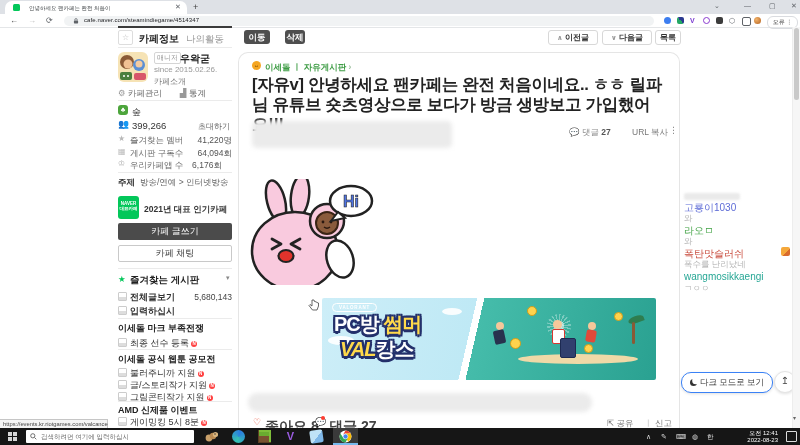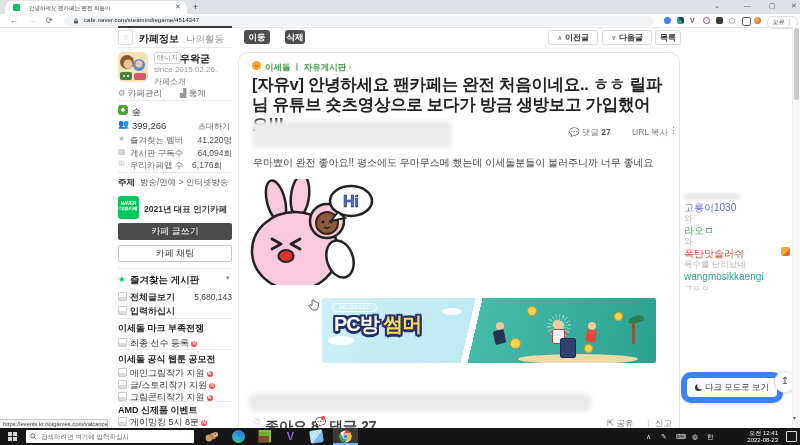--- a/index.html
+++ b/index.html
@@ -41,32 +41,32 @@
   
   .postbox{left:238px;top:52px;width:440px;height:376px;border:1px solid #e5e5e5;border-bottom:none;border-radius:10px 10px 0 0;background:#fff;}
   .crumb{font-size:8.5px;color:#3f9d46;font-weight:bold;}
   .title{font-size:16.5px;line-height:20px;font-weight:bold;color:#222;letter-spacing:-.3px;}
   .blur{background:#ebebeb;filter:blur(2px);border-radius:5px;}
   .meta{font-size:8.5px;color:#888;}
   .body-txt{font-size:10px;color:#444;}
   .react{font-size:14px;color:#444;font-weight:bold;}
   .react-lite{font-size:8.5px;color:#777;}
   
-  .banner{left:322px;top:298px;width:334px;height:65px;border-radius:2px;overflow:hidden;
+  .banner{left:322px;top:298px;width:334px;height:82px;border-radius:2px;overflow:hidden;
           background:linear-gradient(103deg,#cdeef8 0%,#bfe9f5 44%,#ffffff 44%,#ffffff 46%,#45bcaa 46%,#2aa191 100%);}
   .bn-pill{left:10px;top:5px;border:1px solid #fff;border-radius:7px;color:#fff;font-size:4.5px;font-weight:bold;letter-spacing:.8px;padding:1px 6px;line-height:5px;}
   .bn-line{font-weight:bold;font-size:20px;letter-spacing:-1px;
            text-shadow:-2px -2px 0 #23306b,2px -2px 0 #23306b,-2px 2px 0 #23306b,2px 2px 0 #23306b,0 3px 0 #23306b,-2px 0 0 #23306b,2px 0 0 #23306b,0 -2px 0 #23306b;}
   .coin{position:absolute;border-radius:50%;background:#ffd34d;border:1px solid #cf9e1b;}
   .cloud{position:absolute;background:#fff;border-radius:50%;opacity:.9;}
   
   .chat-name{font-size:10px;font-weight:normal;}
   .chat-msg{font-size:8.5px;color:#b3b3b3;}
   
-  .darkpill{left:681px;top:372px;width:90px;height:19px;background:#fff;border:6px solid #3b82f6;border-radius:10px;box-shadow:0 1px 3px rgba(0,0,0,.12);font-size:8.5px;color:#333;text-align:center;line-height:19px;}
+  .darkpill{left:681px;top:372px;width:90px;height:19px;background:#fff;border:1px solid #3b82f6;border-radius:10px;box-shadow:0 1px 3px rgba(0,0,0,.12);font-size:8.5px;color:#333;text-align:center;line-height:19px;}
   .topbtn{left:774px;top:371px;width:20px;height:20px;background:#fff;border:1px solid #e4e4e4;border-radius:50%;box-shadow:0 1px 3px rgba(0,0,0,.12);text-align:center;line-height:18px;font-size:10px;color:#444;}
   .moon{display:inline-block;width:7px;height:7px;border-radius:50%;box-shadow:inset 2.2px -1.8px 0 0 #333;vertical-align:-1px;margin-right:3px;}
   
   .sbar-track{left:792px;top:27px;width:8px;height:401px;background:#f6f6f6;border-left:1px solid #ededed;}
   .sbar-thumb{left:793.5px;top:28px;width:5px;height:72px;background:#c9c9c9;border-radius:3px;}
   
   .taskbar{left:0;top:428px;width:800px;height:17px;background:#161616;}
   .winlogo{display:grid;grid-template-columns:4px 4px;grid-gap:1px;}
   .winlogo span{width:4px;height:4px;background:#d8d8d8;}
   .tb-search{left:26px;top:430px;width:168px;height:13px;background:#fff;border-radius:1px;}
@@ -182,21 +182,21 @@
   <span class="r sb-item" style="left:118px;top:291px;font-weight:bold;"><span class="boardic"></span><span>전체글보기</span></span>
   <span class="r" style="left:178px;top:292px;width:54px;text-align:right;font-size:8.5px;color:#444;">5,680,143</span>
   <span class="r sb-item" style="left:118px;top:305px;font-weight:bold;"><span class="boardic"></span><span>입력하십시</span></span>
   <div class="r sb-div" style="top:318px;"></div>
 
   <span class="r sb-sec" style="left:118px;top:322px;">이세돌 마크 부족전쟁</span>
   <span class="r sb-item" style="left:118px;top:337px;"><span class="boardic"></span><span>최종 선수 등록</span><span class="nbadge">N</span></span>
   <div class="r sb-div" style="top:349px;"></div>
 
   <span class="r sb-sec" style="left:118px;top:353px;">이세돌 공식 웹툰 공모전</span>
-  <span class="r sb-item" style="left:118px;top:367px;"><span class="boardic"></span><span>메인그림작가 지원</span><span class="nbadge">N</span></span>
+  <span class="r sb-item" style="left:118px;top:367px;"><span class="boardic"></span><span>불러주니까 지원</span><span class="nbadge">N</span></span>
   <span class="r sb-item" style="left:118px;top:379px;"><span class="boardic"></span><span>글/스토리작가 지원</span><span class="nbadge">N</span></span>
   <span class="r sb-item" style="left:118px;top:391px;"><span class="boardic"></span><span>그림콘티작가 지원</span><span class="nbadge">N</span></span>
   <div class="r sb-div" style="top:401px;"></div>
 
   <span class="r sb-sec" style="left:118px;top:404px;">AMD 신제품 이벤트</span>
   <span class="r sb-item" style="left:118px;top:416px;"><span class="boardic"></span><span>게이밍킹 5시 8분</span><span class="nbadge">N</span></span>
 
   <div class="r postbox">
     <span class="r" style="left:13px;top:8px;width:9px;height:9px;background:#f5a623;border-radius:50%;font-size:6px;text-align:center;line-height:9px;color:#7a4b00;">ᴗ</span>
     <span class="r crumb" style="left:26px;top:9px;"><span>이세돌 ㅣ 자유게시판</span> <span style="color:#9bbf9d;">›</span></span>
@@ -204,21 +204,20 @@
     <div class="r blur" style="left:13px;top:68px;width:200px;height:27px;"></div>
 
     <span class="r meta" style="left:330px;top:74px;">
       <span style="color:#aaa;">💬</span>
       <span>댓글</span>
       <b style="color:#555;">27</b>
     </span>
     <span class="r meta" style="left:393px;top:74px;color:#777;">URL 복사</span>
     <span class="r" style="left:430px;top:72px;font-size:9px;color:#888;">⋮</span>
 
-    <div class="r body-txt" style="left:14px;top:103px;width:410px;">우마뾰이 완전 좋아요!! 평소에도 우마무스메 했는데 이세돌분들이 불러주니까 너무 좋네요</div>
 
     <svg class="r" style="left:9px;top:126px;" width="126" height="106" viewBox="0 0 126 106">
       <ellipse cx="28" cy="22" rx="9" ry="21" fill="#f9cade" stroke="#222" stroke-width="2.5" transform="rotate(-14 28 22)"></ellipse>
       <ellipse cx="52" cy="17" rx="9" ry="21" fill="#f9cade" stroke="#222" stroke-width="2.5" transform="rotate(7 52 17)"></ellipse>
       <ellipse cx="47" cy="72" rx="43" ry="39" fill="#f9cade" stroke="#222" stroke-width="2.5"></ellipse>
       <circle cx="79" cy="42" r="17" fill="#f9cade" stroke="#222" stroke-width="2.5"></circle>
       <circle cx="79" cy="44" r="11" fill="#8a5b3c" stroke="#3a2415" stroke-width="2"></circle>
       <circle cx="75" cy="43" r="1.4" fill="#2a1810"></circle>
         <circle cx="83" cy="43" r="1.4" fill="#2a1810"></circle>
       <path d="M76 48 q3 2.5 6 0" fill="none" stroke="#2a1810" stroke-width="1.5"></path>
@@ -239,20 +238,21 @@
     <span class="r react-lite" style="left:368px;top:365px;"><span>⇱</span> <span>공유</span></span>
     <span class="r react-lite" style="left:405px;top:365px;color:#bbb;">ㅣ</span>
     <span class="r react-lite" style="left:416px;top:365px;">신고</span>
   </div>
 
   <div class="r banner">
     <span class="cloud" style="left:6px;top:38px;width:26px;height:9px;"></span>
     <span class="cloud" style="left:120px;top:10px;width:20px;height:7px;"></span>
     <span class="r bn-pill">VALORANT</span>
     <div class="r bn-line" style="left:12px;top:13px;"><span style="color:#fff;">PC방</span> <span style="color:#ffd94a;">썸머</span></div>
+    <div class="r bn-line" style="left:18px;top:38px;"><span style="color:#ffd94a;font-style:italic;">VAL</span><span style="color:#fff;">캉스</span></div>
 
     <span class="coin" style="left:205px;top:8px;width:8px;height:8px;"></span>
     <span class="coin" style="left:292px;top:14px;width:7px;height:7px;"></span>
     <span class="coin" style="left:188px;top:40px;width:9px;height:9px;"></span>
     <span class="coin" style="left:262px;top:46px;width:7px;height:7px;"></span>
     <span class="r" style="left:225px;top:16px;width:24px;height:24px;background:radial-gradient(circle,#fff8 0 30%,transparent 31%),repeating-conic-gradient(#ffffff55 0 8deg,transparent 8deg 20deg);border-radius:50%;"></span>
     <span class="r" style="left:231px;top:22px;width:9px;height:9px;background:#f6c79a;border-radius:50%;"></span>
     <span class="r" style="left:230px;top:31px;width:11px;height:13px;background:#fff;border-radius:2px;border:1px solid #d7372f;"></span>
     <span class="r" style="left:174px;top:24px;width:8px;height:8px;background:#f6c79a;border-radius:50%;"></span>
     <span class="r" style="left:172px;top:32px;width:11px;height:14px;background:#28324e;border-radius:2px;transform:rotate(-12deg);"></span>

